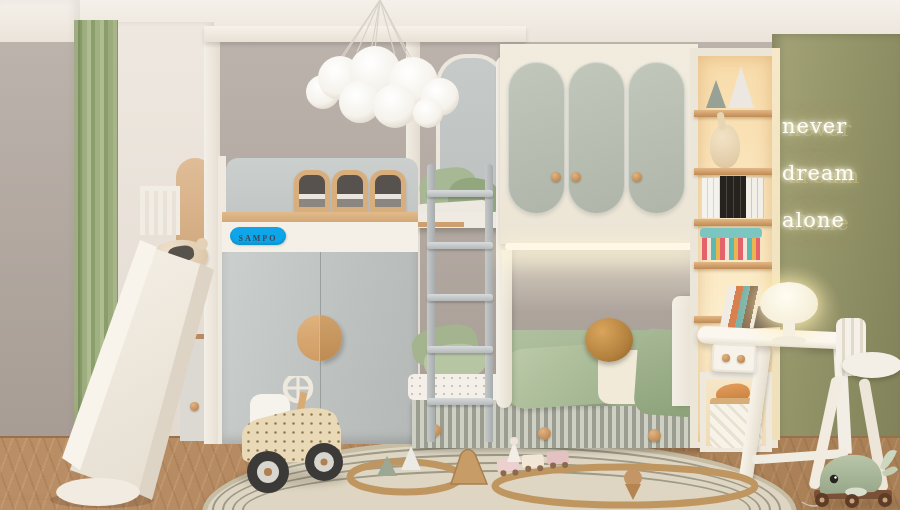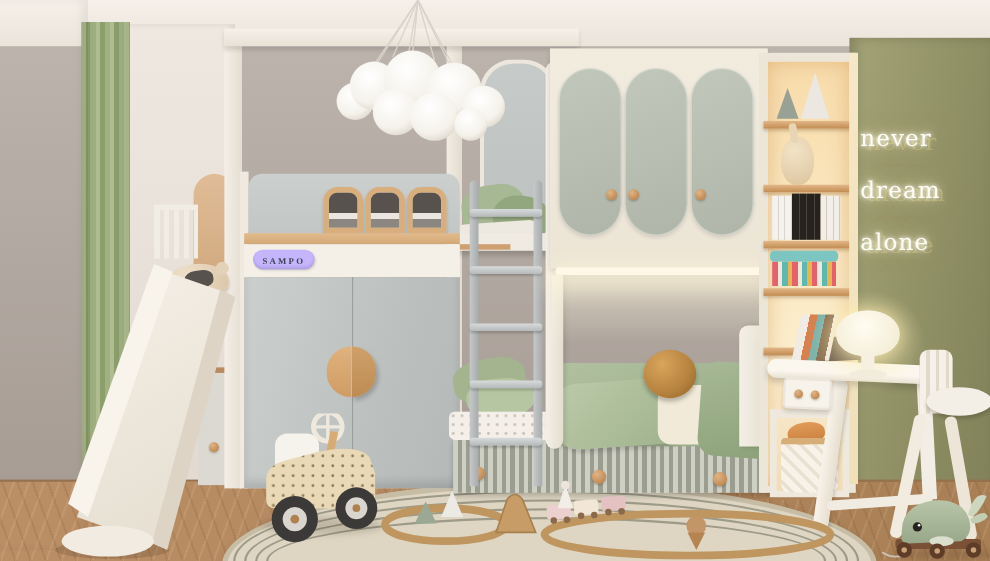--- a/index.html
+++ b/index.html
@@ -65,21 +65,21 @@
   <div class="abs" style="left:416px;top:212px;width:104px;height:16px;border-radius:3px;background:#f0ebe2;box-shadow:0 4px 5px rgba(0,0,0,.18);"></div>
   <div class="abs" style="left:416px;top:222px;width:48px;height:5px;background:#cfa06f;"></div>
 
   <div class="abs" style="left:218px;top:156px;width:8px;height:288px;background:#efe9e0;"></div>
   <div class="abs" style="left:226px;top:158px;width:192px;height:56px;border-radius:12px 12px 0 0;background:linear-gradient(#cbcfce,#c2c6c5);"></div>
   <div class="arch-win" style="left:294px;top:170px;"></div>
   <div class="arch-win" style="left:332px;top:170px;"></div>
   <div class="arch-win" style="left:370px;top:170px;"></div>
   <div class="abs" style="left:222px;top:212px;width:196px;height:10px;background:linear-gradient(#e3ba8b,#d1a876);"></div>
   <div class="abs" style="left:222px;top:222px;width:196px;height:30px;background:#f4f0e8;"></div>
-  <div class="abs" style="left:230px;top:227px;width:56px;height:18px;border-radius:10px;background:#c4b5fd;box-shadow:inset 0 -2px 3px rgba(0,0,0,.12),1px 1px 2px rgba(0,0,0,.15);text-align:center;line-height:18px;">
+  <div class="abs" style="left:230px;top:227px;width:56px;height:18px;border-radius:10px;background:#0ea5e9;box-shadow:inset 0 -2px 3px rgba(0,0,0,.12),1px 1px 2px rgba(0,0,0,.15);text-align:center;line-height:18px;">
     <span style="font-family:'Liberation Serif',serif;font-weight:bold;font-size:8px;letter-spacing:2px;color:#3e4452;">SAMPO</span>
   </div>
   <div class="abs" style="left:222px;top:252px;width:196px;height:192px;background:linear-gradient(105deg,#cbcfce,#bcc0bf 60%,#b4b8b7);box-shadow:inset 0 -6px 8px rgba(0,0,0,.12);"></div>
   <div class="abs" style="left:320px;top:252px;width:1px;height:192px;background:#9a9e9d;"></div>
   <div class="abs" style="left:297px;top:315px;width:46px;height:46px;">
     <div class="abs" style="left:0;top:0;width:22px;height:46px;border-radius:23px 0 0 23px;background:linear-gradient(#e0b27e,#cf9c64);"></div>
     <div class="abs" style="left:23px;top:0;width:22px;height:46px;border-radius:0 23px 23px 0;background:linear-gradient(#cfa06a,#bd8c54);box-shadow:2px 3px 4px rgba(0,0,0,.2);"></div>
   </div>
 
   <div class="abs" style="left:150px;top:240px;width:58px;height:34px;border-radius:50% 50% 45% 45%;background:radial-gradient(circle at 35% 30%,#efe0ca,#d9c3a5);transform:rotate(-6deg);box-shadow:0 2px 3px rgba(0,0,0,.2);"></div>

